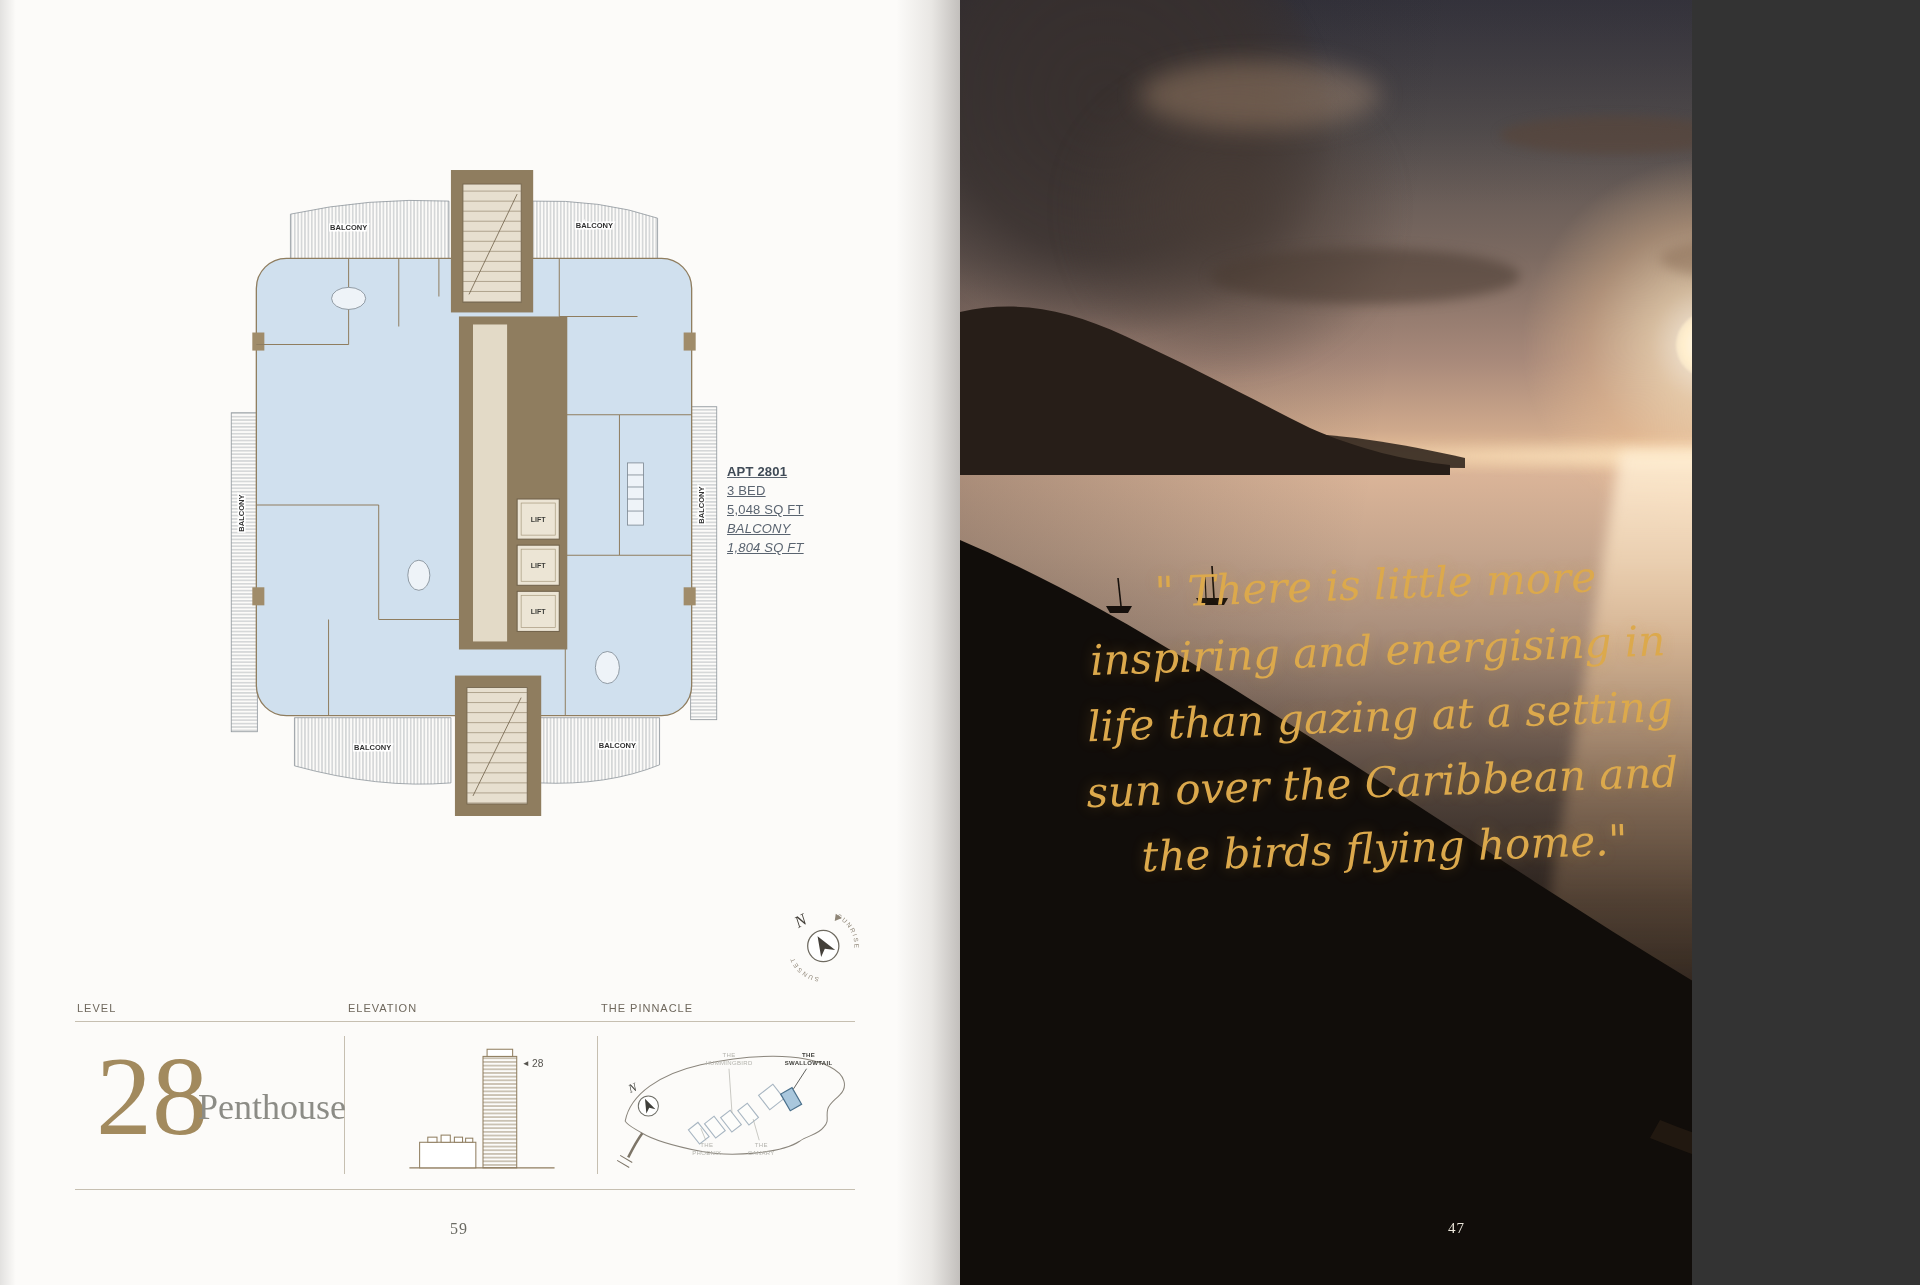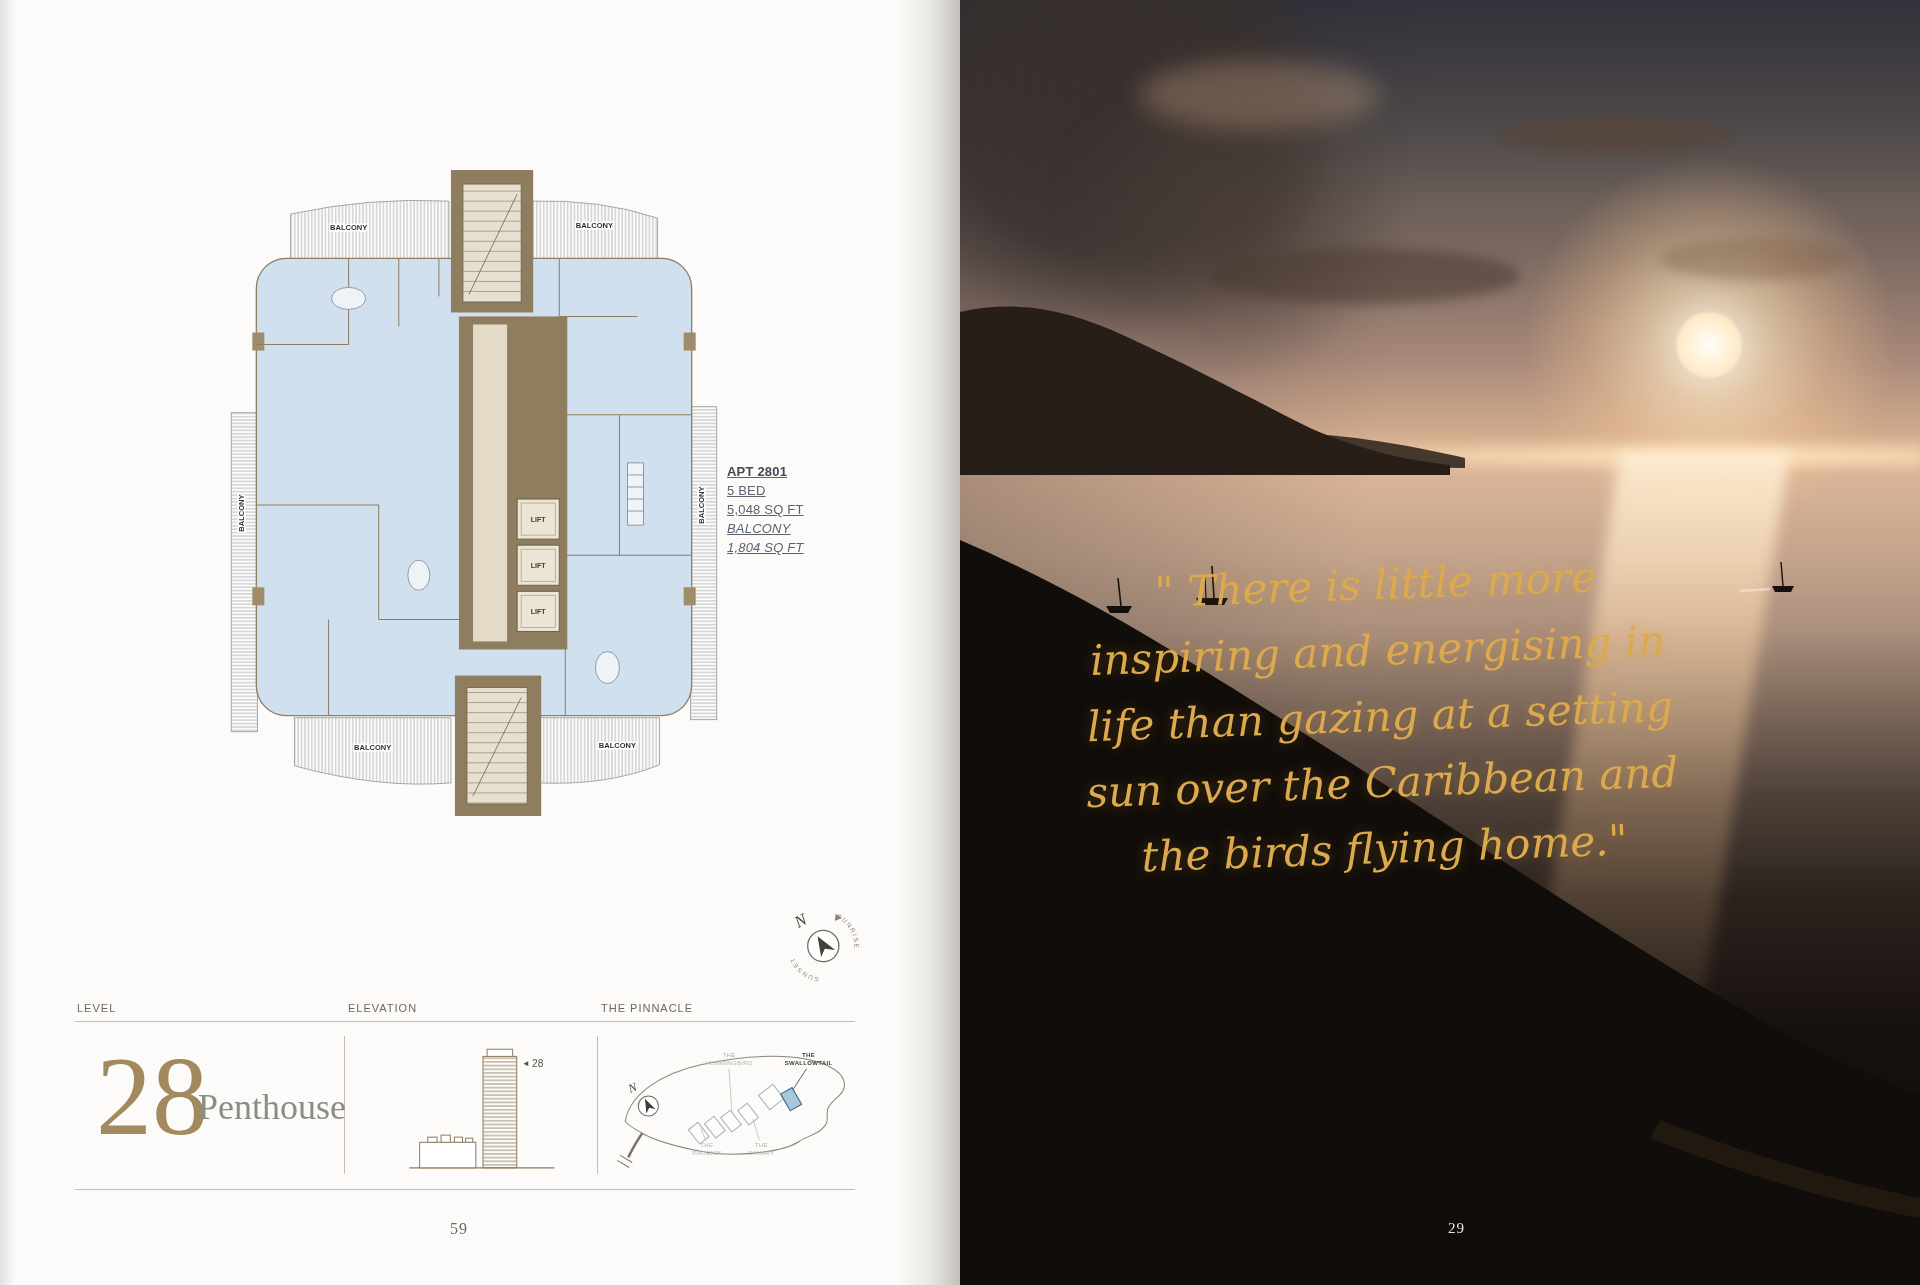--- a/index.html
+++ b/index.html
@@ -1,16 +1,16 @@
 <!DOCTYPE html>
 <html><head>
 <meta charset="utf-8">
 <style>
   html,body{margin:0;padding:0;background:#333;}
-  .spread{position:relative;width:1920px;height:1285px;background:#701a75;overflow:hidden;
+  .spread{position:relative;width:1692px;height:1285px;background:#701a75;overflow:hidden;
           font-family:"Liberation Sans",sans-serif;}
   
   .left-page{position:absolute;left:0;top:0;width:960px;height:1285px;background:#fcfbf9;}
   .left-edge-shade{position:absolute;left:0;top:0;width:16px;height:100%;
       background:linear-gradient(to right,rgba(0,0,0,.10),rgba(0,0,0,0));}
   .gutter-shade{position:absolute;right:0;top:0;width:64px;height:100%;
       background:linear-gradient(to right,rgba(0,0,0,0) 0%,rgba(95,85,75,.12) 55%,rgba(60,52,46,.30) 100%);}
   .plan-wrap{position:absolute;left:228px;top:166px;width:492px;height:652px;}
   .apt-info{position:absolute;left:727px;top:462px;font-size:13px;line-height:19px;color:#5a6470;letter-spacing:.2px;text-decoration:underline;}
   .apt-info .apt-id{font-weight:bold;color:#3f4a56;}
@@ -152,21 +152,21 @@
           <text x="16" y="346" transform="rotate(-90 16 346)">BALCONY</text>
           <text x="474" y="338" transform="rotate(-90 474 338)">BALCONY</text>
           <text x="144" y="582">BALCONY</text>
           <text x="388" y="580">BALCONY</text>
         </g>
       </svg>
     </div>
 
     <div class="apt-info">
       <div class="apt-id">APT 2801</div>
-      <div>5 BED</div>
+      <div>3 BED</div>
       <div>5,048 SQ FT</div>
       <div class="it">BALCONY</div>
       <div class="it">1,804 SQ FT</div>
     </div>
 
     <div class="compass-wrap">
       <svg viewBox="0 0 75 80" width="78" height="84">
         <defs>
           <path id="arcR" d="M44.7,13.8 A30,30 0 0 1 53.2,62.2" fill="none"></path>
           <path id="arcB" d="M28,71 A30,30 0 0 1 2,44" fill="none"></path>
@@ -298,15 +298,15 @@
     </svg>
 
     <div class="quote">
       <div>" There is little more</div>
       <div>inspiring and energising in</div>
       <div>life than gazing at a setting</div>
       <div>sun over the Caribbean and</div>
       <div>the birds flying home."</div>
     </div>
 
-    <div class="page-num-right">29</div>
+    <div class="page-num-right">47</div>
   </div>
 </div>
 
 </body></html>

